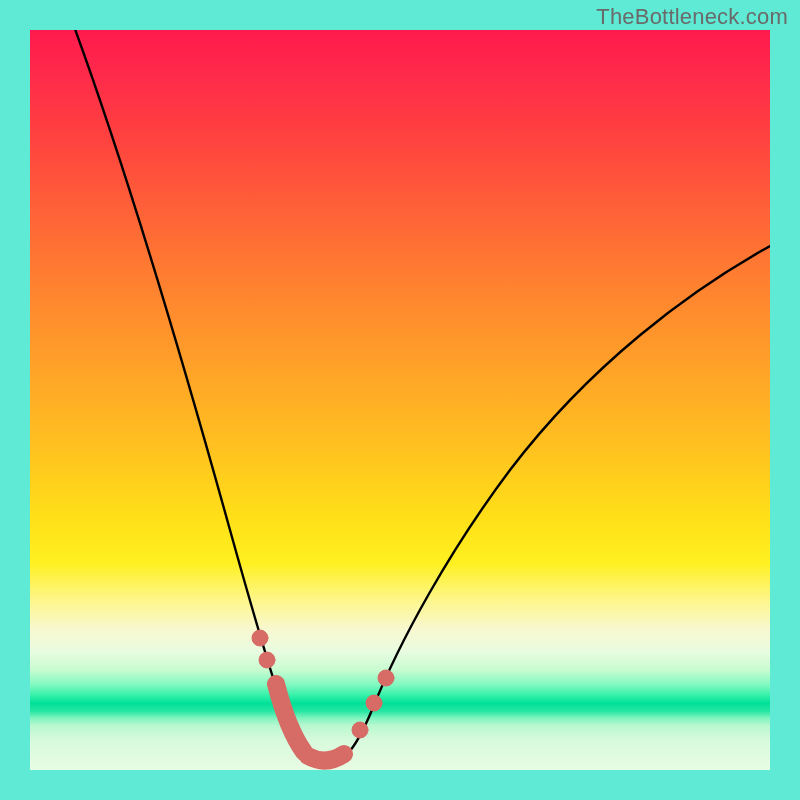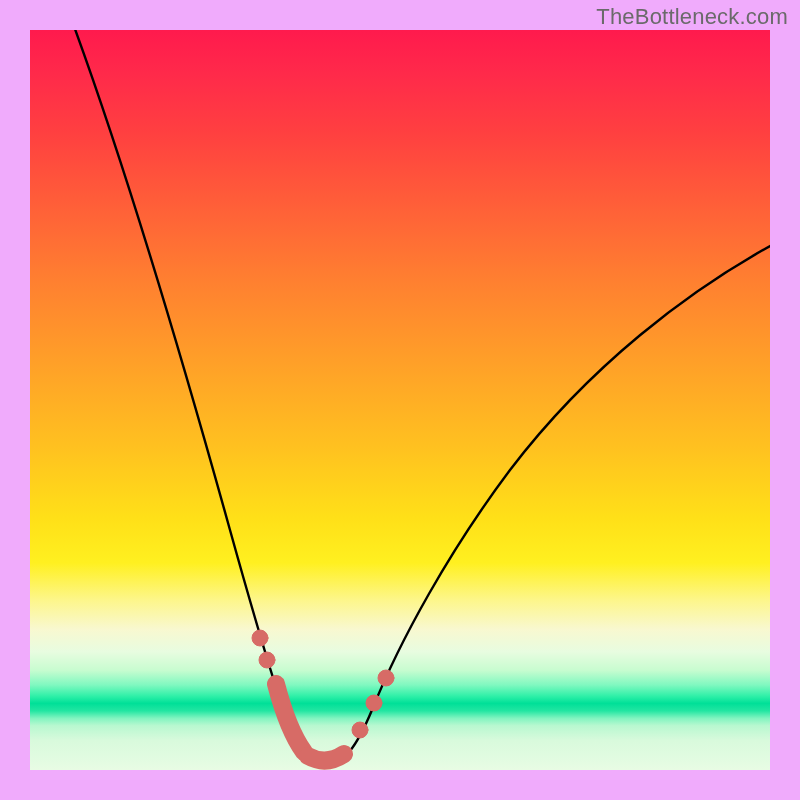--- a/index.html
+++ b/index.html
@@ -10,21 +10,21 @@
     background: #000;
     overflow: hidden;
     font-family: Arial, Helvetica, sans-serif;
   }
   .frame {
     position: absolute;
     left: 0;
     top: 0;
     width: 800px;
     height: 800px;
-    background: #f0abfc;
+    background: #5eead4;
   }
   .plot {
     position: absolute;
     left: 30px;
     top: 30px;
     width: 740px;
     height: 740px;
     
     background: linear-gradient(
       to bottom,

